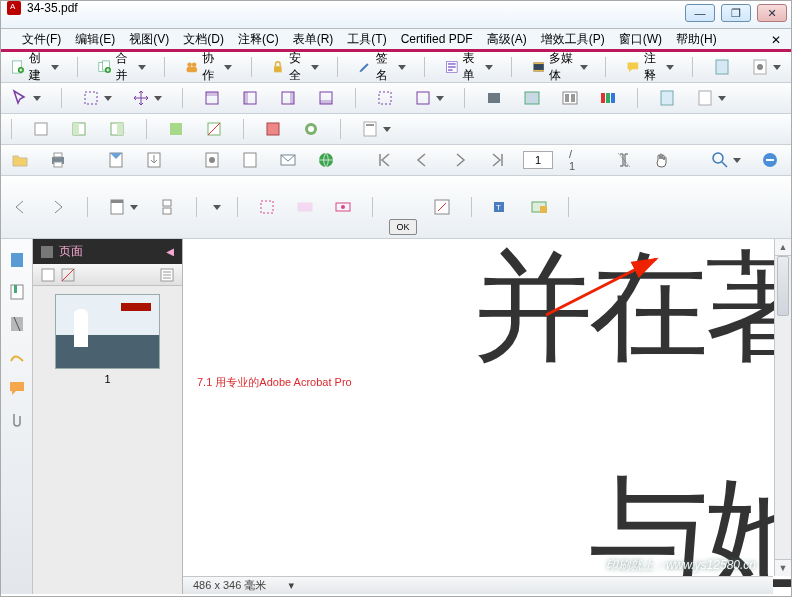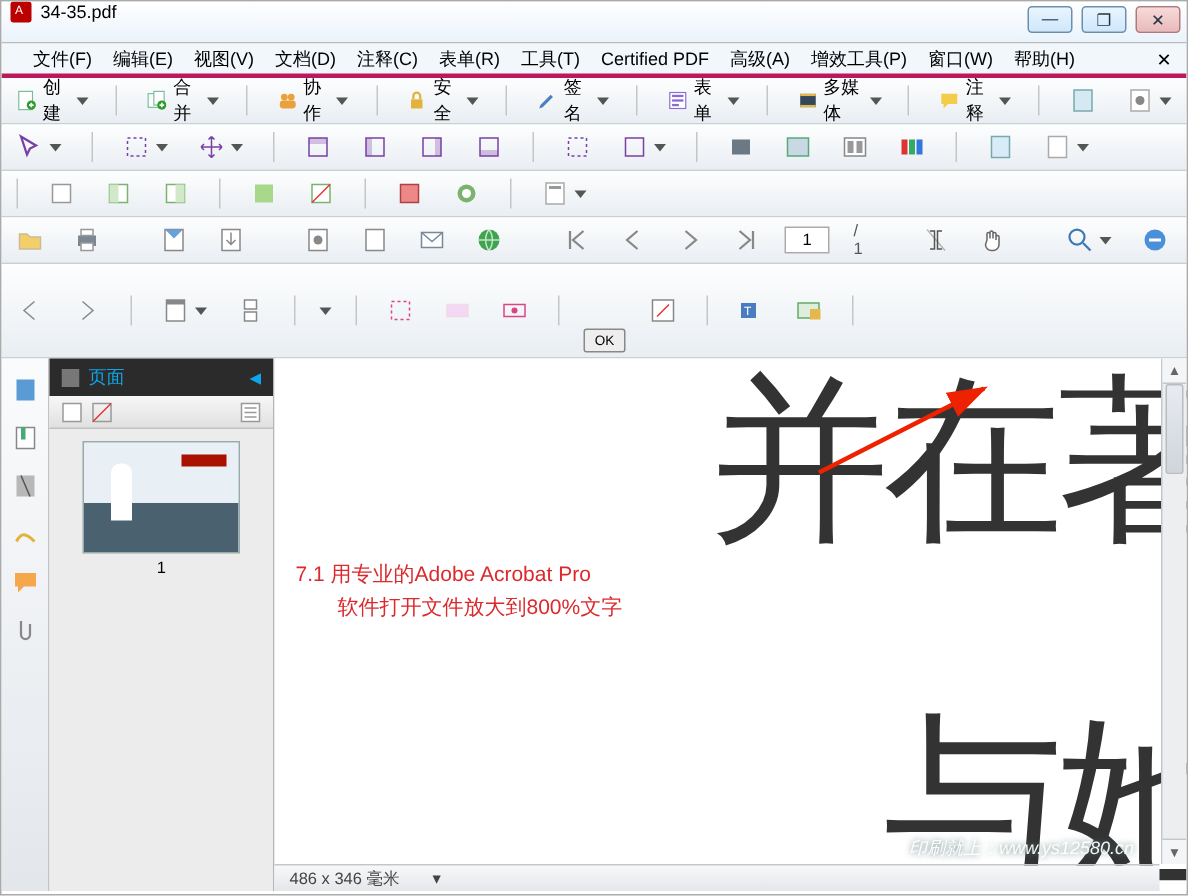--- a/index.html
+++ b/index.html
@@ -36,36 +36,36 @@
 .find-box {height: 20px; width:100px; border:1px solid #999; font-size:11px; padding: 0 5px; display:flex; align-items:center; color:#666; background:#fff;}
 .ok-btn{width:28px;height:16px;border:1px solid #888;background:#eee;font-size:9px;display:flex;align-items:center;justify-content:center;border-radius:2px;margin-top:40px;}
 
 
 .content { display:flex; height: calc(100% - 240px); position:relative; }
 .side-strip { width: 32px; background: linear-gradient(#fafbfc,#e3e7ec); border-right:1px solid #c0c4c8; display:flex; flex-direction:column; align-items:center; gap: 14px; padding: 12px 0;}
 .side-ico{width:18px;height:18px;}
 
 
 .pages-panel { width:150px; background:#ececec; border-right:1px solid #b6b6b6; display:flex; flex-direction:column; }
-.pages-hdr { height:25px; background:#2b2b2b; color:#0ea5e9; font-size:12px; display:flex; align-items:center; padding:0 8px; gap:6px; }
+.pages-hdr { height:25px; background:#2b2b2b; color:#f9a8d4; font-size:12px; display:flex; align-items:center; padding:0 8px; gap:6px; }
 .pages-hdr .spacer{flex:1;}
 .pages-tools { height:22px; background:linear-gradient(#f7f7f7,#e0e0e0); border-bottom:1px solid #c0c0c0; display:flex;align-items:center;gap:6px;padding:0 8px;}
 .pages-tools .ti{width:14px;height:14px;}
 .thumb-wrap{flex:1;display:flex;flex-direction:column;align-items:center;padding:8px 0;overflow:auto;}
 .thumb{width:105px;height:75px;background:#dde8ef;border:1px solid #9aa;position:relative;overflow:hidden;}
 .thumb .sky{position:absolute;inset:0;background:linear-gradient(#e8f0f5 55%,#4a6270 55%);}
 .thumb .figure{position:absolute;left:18px;top:14px;width:14px;height:38px;background:#fff;border-radius:6px 6px 0 0;}
 .thumb .reddot{position:absolute; right:8px; top:8px; width:30px; height:8px; background:#a10;}
 .thumb-num{font-size:11px;margin-top:4px;}
 
 
 .docview { flex:1; background:#fff; position:relative; overflow:hidden; }
 .big-text1 { position:absolute; top:-12px; right:-30px; font-size:120px; font-weight:100; letter-spacing:-4px; color:#333; font-family: "SimSun","STSong"; white-space:nowrap;}
 .big-text2 { position:absolute; bottom:-22px; right:-30px; font-size:120px; font-weight:100; letter-spacing:-4px; color:#333; font-family: "SimSun","STSong"; white-space:nowrap;}
-.note { position:absolute; left:14px; top:132px; color:#db2a2d; font-size:14px; line-height:22px; }
+.note { position:absolute; left:14px; top:132px; color:#db2a2d; font-size:11px; line-height:22px; }
 .watermark{position:absolute;right:35px;bottom:20px;color:rgba(255,255,255,.95);font-size:12px;font-style:italic;text-shadow:0 0 4px #577;}
 .arrow{position:absolute;right:130px;top:14px;width:120px;height:65px;}
 
 
 .statusbar { position:absolute; left:182px; right:18px; bottom:0; height:18px; background:linear-gradient(#f7f8f9,#e4e7ea); border-top:1px solid #c3c7cb; font-size:11px; color:#444; padding:2px 10px; display:flex;align-items:center;gap:16px;}
 
 
 .vscroll{position:absolute;right:0;top:0;width:17px;bottom:18px;background:#eceef0;border-left:1px solid #c3c7cb;}
 .vscroll .up,.vscroll .dn{height:17px;background:#f3f5f7;border-bottom:1px solid #c3c7cb;display:flex;align-items:center;justify-content:center;font-size:9px;color:#666;}
 .vscroll .dn{position:absolute;bottom:0;width:100%;border-top:1px solid #c3c7cb;border-bottom:none;}
@@ -587,21 +587,20 @@
       <defs>
           <marker id="ah" markerWidth="10" markerHeight="10" refX="8" refY="3" orient="auto">
             <path d="M0 0L9 3L0 6z" fill="#e20"></path>
           </marker>
         </defs>
       <path d="M5 62 L115 6" stroke="#e20" stroke-width="3" marker-end="url(#ah)"></path>
     </svg>
 
     <div class="note">
       <div>7.1 用专业的Adobe Acrobat Pro</div>
-      <div style="padding-left:28px">软件打开文件放大到800%文字</div>
     </div>
 
     <div class="watermark">印刷就上：www.ys12580.cn</div>
 
     <div class="vscroll">
       <div class="up">▲</div>
       <div class="th"></div>
       <div class="dn">▼</div>
     </div>
   </div>

